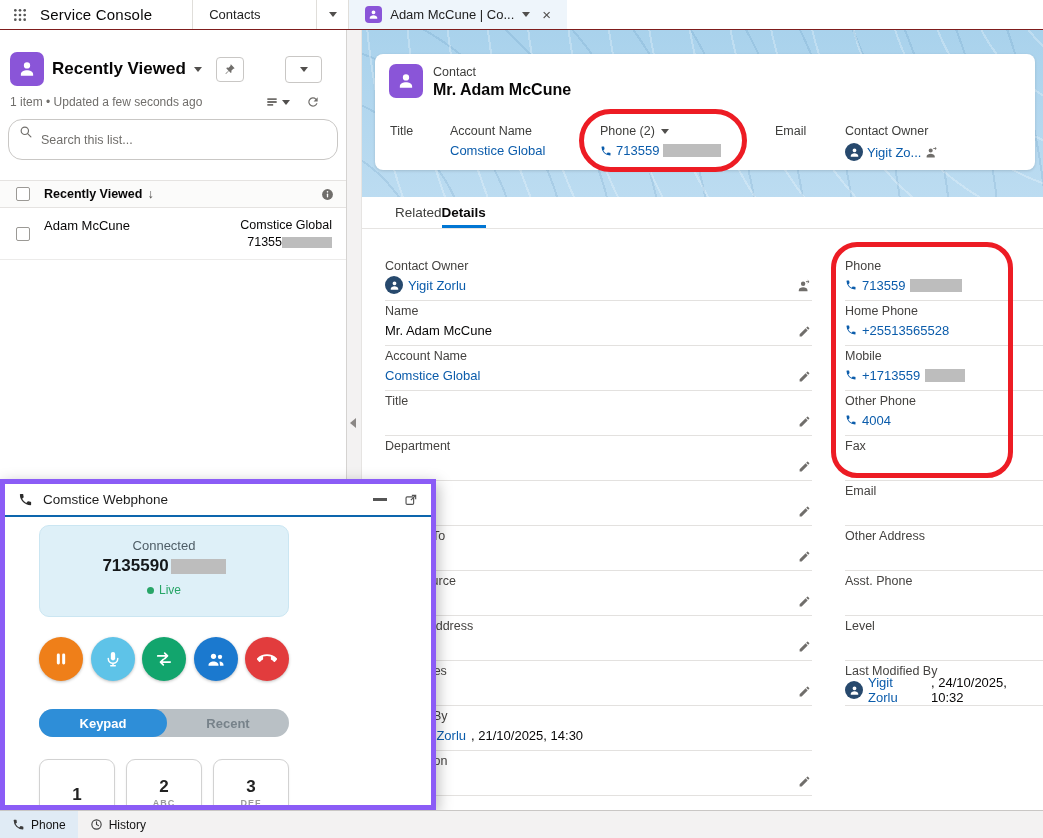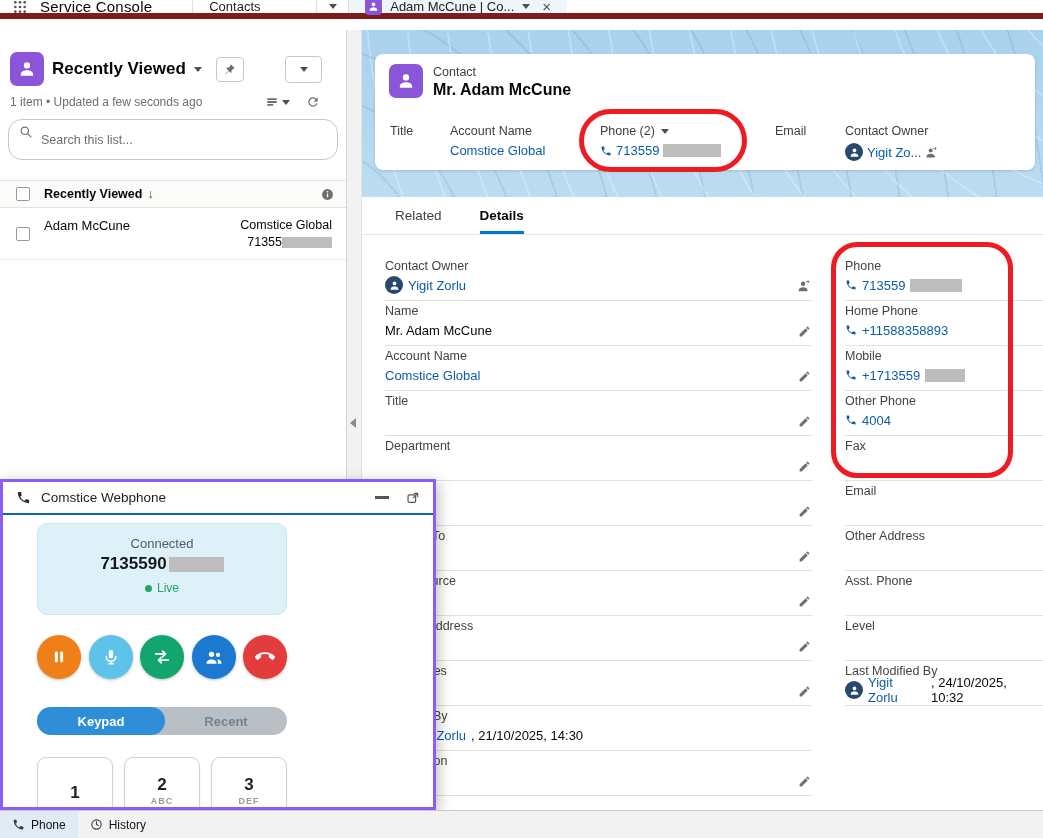--- a/index.html
+++ b/index.html
@@ -15,21 +15,21 @@
   .ic16{width:16px;height:16px;display:block}
   .ic18{width:18px;height:18px;display:block}
   .ic20{width:20px;height:20px;display:block}
   .tri{display:inline-block;width:0;height:0;border-left:4px solid transparent;border-right:4px solid transparent;border-top:5px solid #514f4d}
   .tri.left{border:none;border-top:5px solid transparent;border-bottom:5px solid transparent;border-right:6px solid #8b8886}
   .link{color:#0b5cab;cursor:pointer}
   .redact{display:inline-block;height:13px;background:#bdbdbd;vertical-align:middle}
   .w40{width:40px}.w50{width:50px;height:11px}.w52{width:52px}.w55{width:55px;height:15px}.w58{width:58px}
 
   
-  .global-nav{position:absolute;top:0;left:0;right:0;height:19px;background:#fff;border-bottom:6px solid #7f1d1d;display:flex;align-items:stretch;z-index:70}
+  .global-nav{position:absolute;top:0;left:0;right:0;height:30px;background:#fff;border-bottom:1px solid #7f1d1d;display:flex;align-items:stretch;z-index:70}
   .waffle{width:40px;display:flex;align-items:center;justify-content:center;color:#565656}
   .app-name{display:flex;align-items:center;font-size:15px;color:#080707;padding-right:40px;letter-spacing:.2px}
   .nav-tab{display:flex;align-items:center;gap:8px;padding:0 16px;font-size:13px;color:#222;border-left:1px solid #e0deda;min-width:124px}
   .nav-chevcell{width:32px;display:flex;align-items:center;justify-content:center;border-left:1px solid #e0deda}
   .nav-tab.active{background:#eef5fb;min-width:150px}
   .tab-entity-ic{width:17px;height:17px;border-radius:4px;background:#8a55d8;display:flex;align-items:center;justify-content:center;color:#fff;flex:none}
   .tab-close{margin-left:4px;color:#514f4d;font-size:15px;line-height:1}
 
   
   .list-panel{position:absolute;top:30px;left:0;width:347px;bottom:28px;background:#fff;border-right:1px solid #d5d3d1}
@@ -68,35 +68,35 @@
       linear-gradient(180deg,#a9d2ec,#bcdcf1)}
   .hl-card{position:absolute;left:13px;top:24px;width:660px;height:116px;background:#fff;border-radius:8px;box-shadow:0 1px 3px rgba(0,0,0,.14)}
   .hl-entity{position:absolute;left:14px;top:10px;width:34px;height:34px;border-radius:7px;background:#8a55d8;display:flex;align-items:center;justify-content:center;color:#fff}
   .hl-kicker{position:absolute;left:58px;top:11px;font-size:12.5px;color:#3e3e3c}
   .hl-name{position:absolute;left:58px;top:27px;font-size:16px;font-weight:700;color:#080707}
   .hl-fields{position:absolute;left:0;top:70px;right:0;height:46px}
   .hl-col{position:absolute;top:0}
   .hl-label{font-size:12.5px;color:#3e3e3c;display:flex;align-items:center;gap:6px}
   .hl-value{margin-top:5px;font-size:13px;display:flex;align-items:center;gap:4px}
   .avatar{width:18px;height:18px;border-radius:50%;background:#27496d;display:inline-flex;align-items:center;justify-content:center;color:#fff;flex:none}
-  .rec-tabs{position:absolute;left:0;right:0;top:167px;height:38px;background:#fff;border-bottom:1px solid #e6e4e2;display:flex;align-items:stretch;padding-left:33px;gap:38px}
+  .rec-tabs{position:absolute;left:0;right:0;top:167px;height:32px;background:#fff;border-bottom:1px solid #e6e4e2;display:flex;align-items:stretch;padding-left:33px;}
   .rtab{display:flex;align-items:center;font-size:13.5px;color:#3e3e3c;cursor:pointer}
   .rtab.active{font-weight:700;color:#080707;box-shadow:inset 0 -3px 0 #0176d3}
 
   .dcol{position:absolute;top:226px}
   .dcol.left{left:23px;width:427px}
   .dcol.right{left:483px;width:198px}
   .fr{position:relative;height:45px;border-bottom:1px solid #e3e1df;padding-top:3px}
   .fr .lb{font-size:12.5px;color:#454341;height:15px}
   .fr .vl{margin-top:2px;height:18px;display:flex;align-items:center;gap:5px;font-size:13px;color:#080707}
   .fr .act{position:absolute;right:1px;bottom:7px;color:#706e6b}
   .dt{color:#080707}
 
   
-  .webphone{position:absolute;left:0;top:479px;width:436px;height:331px;background:#fff;border:3px solid #8b5cf6;box-shadow:2px 4px 14px rgba(0,0,0,.28);z-index:40;overflow:hidden}
+  .webphone{position:absolute;left:0;top:479px;width:436px;height:331px;background:#fff;border:5px solid #8b5cf6;box-shadow:2px 4px 14px rgba(0,0,0,.28);z-index:40;overflow:hidden}
   .wp-head{height:33px;display:flex;align-items:center;padding:0 13px;border-bottom:2px solid #0d66ad;background:#fff;color:#2b2b2b}
   .wp-title{margin-left:10px;font-size:13.5px;color:#1c1c1c}
   .wp-min{margin-left:auto;width:14px;height:2.5px;background:#555;margin-right:17px}
   .wp-pop{color:#555}
   .wp-body{position:relative;height:296px;background:#fff}
   .wp-status{position:absolute;left:34px;top:8px;width:250px;height:92px;background:#def0f8;border:1px solid #cbe6f2;border-radius:10px;text-align:center}
   .wp-state{margin-top:12px;font-size:13px;color:#4e5d66}
   .wp-number{margin-top:3px;font-size:17px;font-weight:700;color:#15181a;display:flex;align-items:center;justify-content:center;gap:2px}
   .wp-live{margin-top:7px;font-size:12px;color:#27a567;display:flex;align-items:center;justify-content:center;gap:5px}
   .dotlive{width:7px;height:7px;border-radius:50%;background:#27a567}
@@ -522,21 +522,21 @@
         </div>
       </div>
       <div class="fr">
         <div class="lb">Home Phone</div>
         <div class="vl">
           <span style="color:#0b5cab">
               <svg class="ic12">
                 <use href="#i-call"></use>
               </svg>
             </span>
-          <a class="link">+11588358893</a>
+          <a class="link">+25513565528</a>
         </div>
       </div>
       <div class="fr">
         <div class="lb">Mobile</div>
         <div class="vl">
           <span style="color:#0b5cab">
               <svg class="ic12">
                 <use href="#i-call"></use>
               </svg>
             </span>

